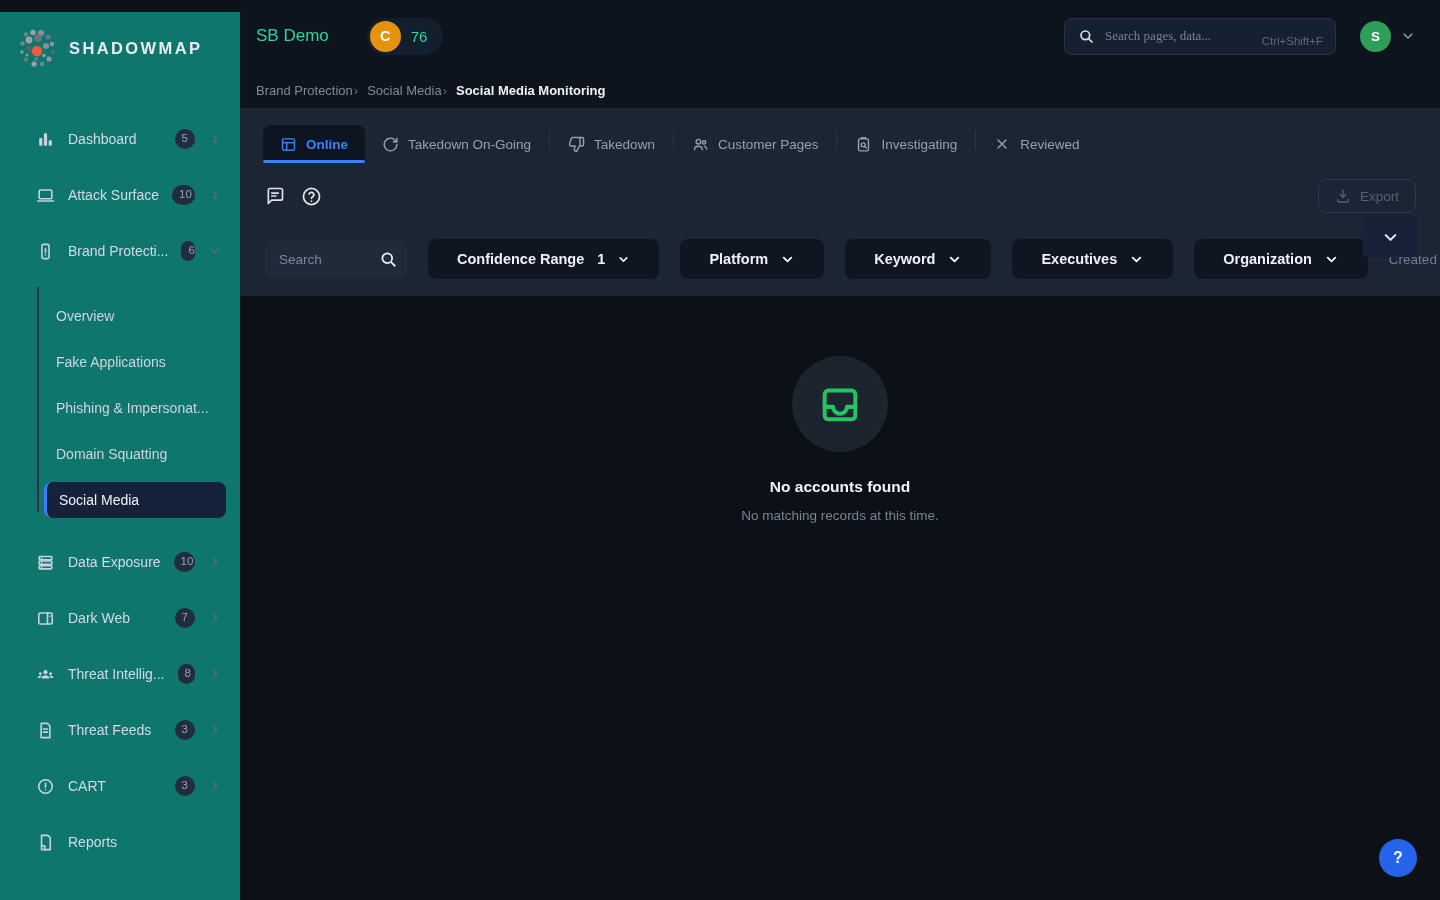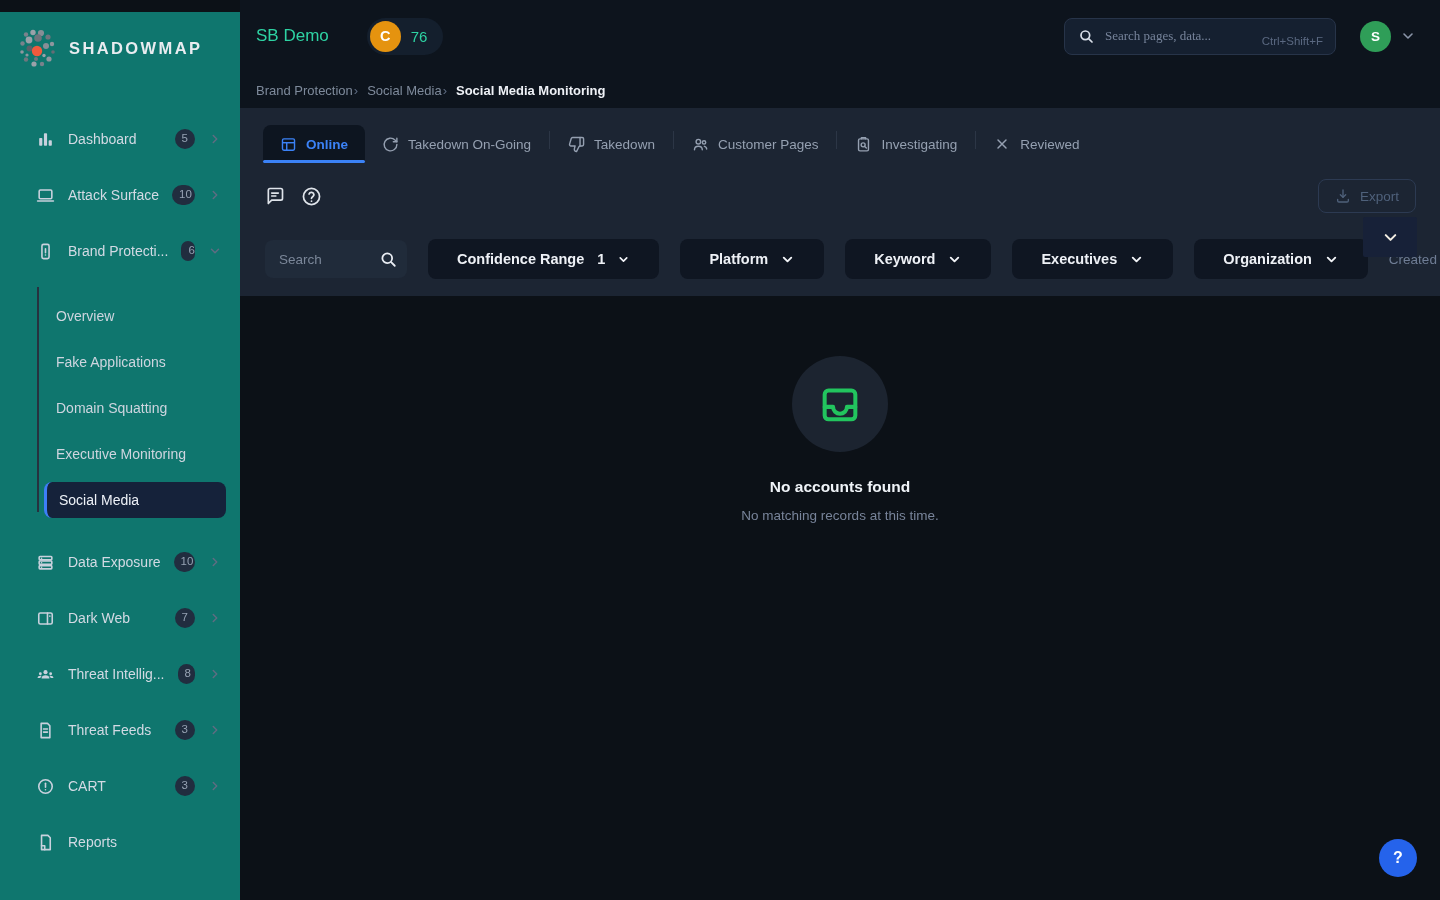--- a/index.html
+++ b/index.html
@@ -165,24 +165,24 @@
 
     <div class="sub-list">
       <div class="tree-line"></div>
       <div class="sub-item">
           <span>Overview</span>
         </div>
       <div class="sub-item">
           <span>Fake Applications</span>
         </div>
       <div class="sub-item">
-          <span>Domain Squatting</span>
+          <span>Phishing &amp; Impersonat...</span>
         </div>
       <div class="sub-item">
-          <span>Executive Monitoring</span>
+          <span>Domain Squatting</span>
         </div>
       <div class="sub-item active">
           <span>Social Media</span>
         </div>
     </div>
 
     <div class="nav-bottom">
       <div class="nav-item">
         <span class="nav-icon">
           <svg viewBox="0 0 24 24" width="19" height="19" fill="none" stroke="currentColor" stroke-width="2" stroke-linecap="round">

